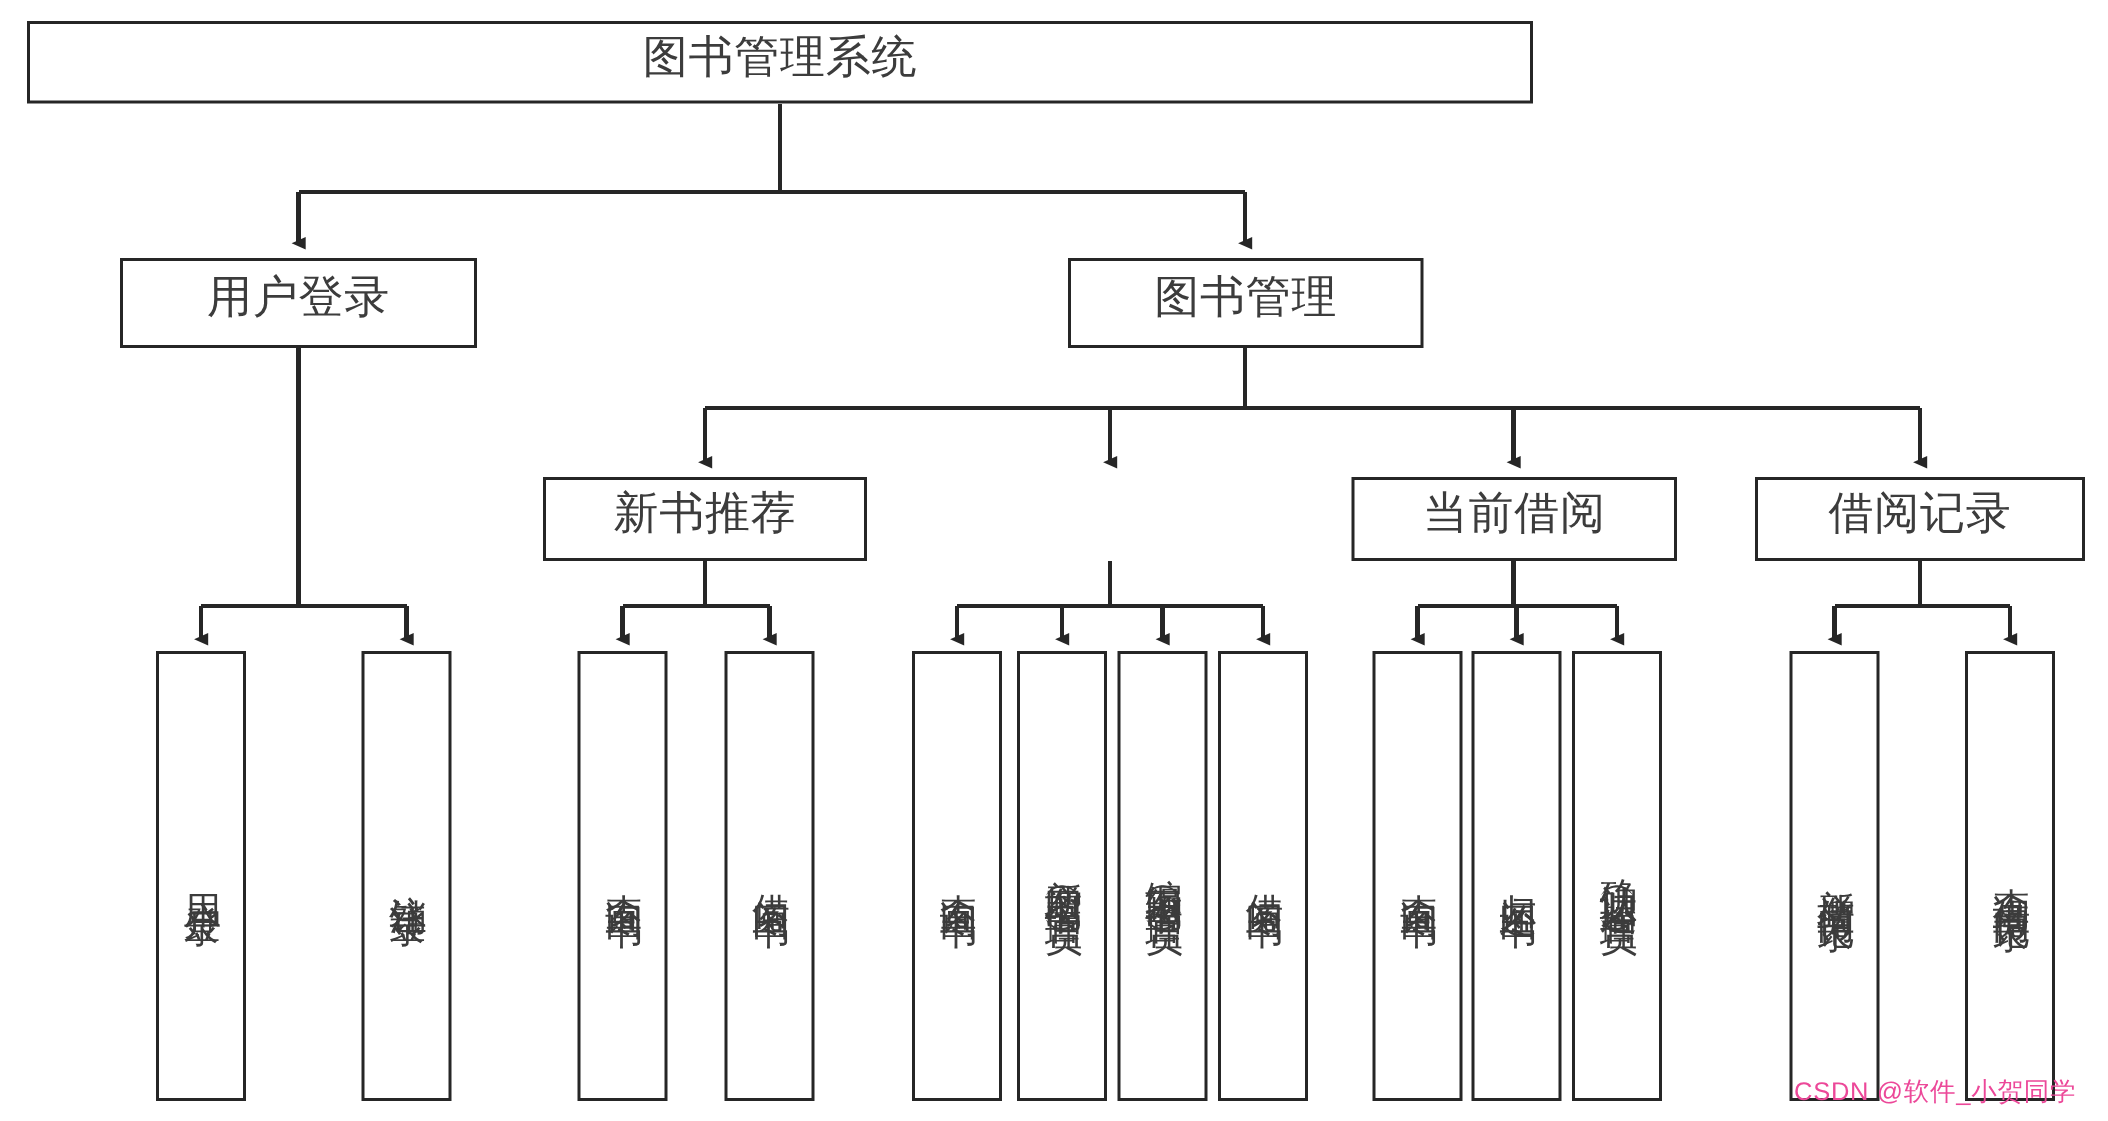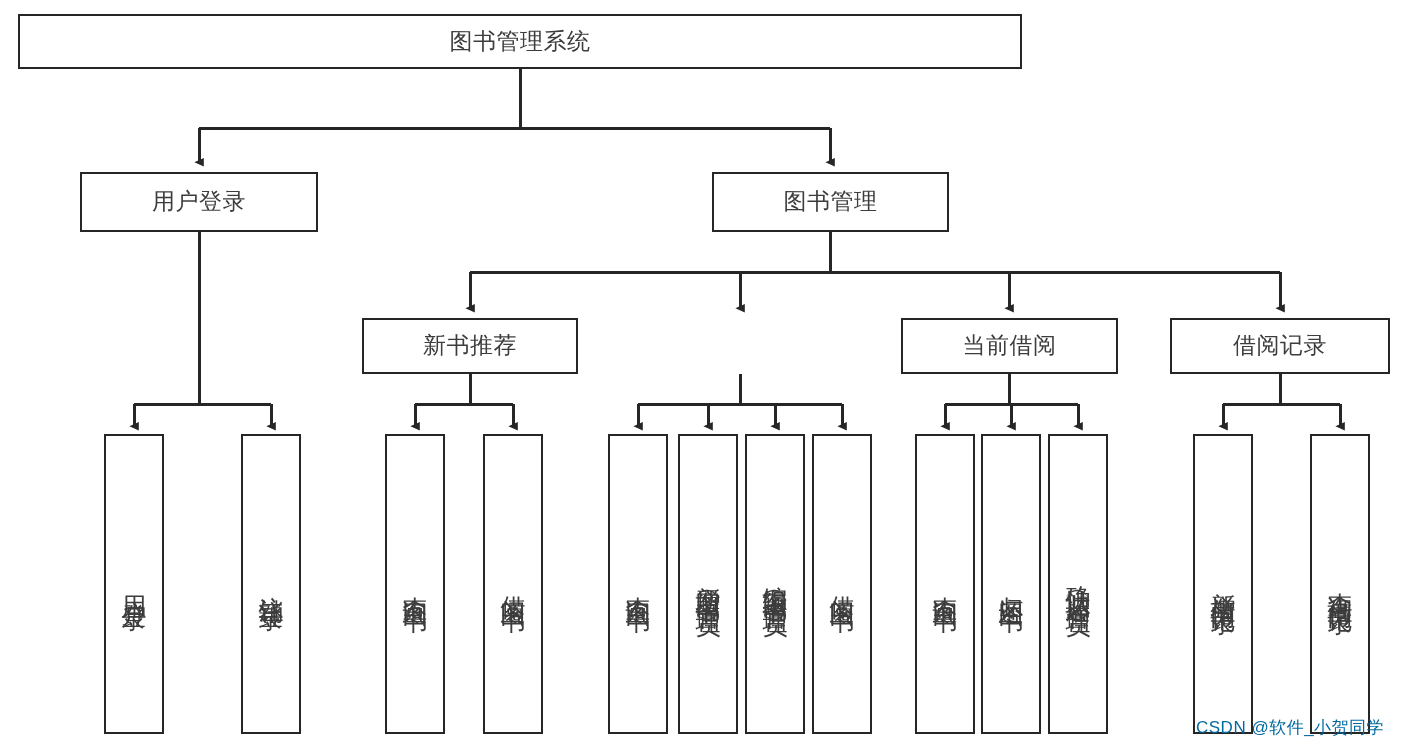--- a/index.html
+++ b/index.html
@@ -34,37 +34,38 @@
     justify-content: center;
     overflow: hidden;
   }
   .node-label {
     color: #3c3c3c;
     text-align: center;
     line-height: 1.12;
     white-space: pre;
   }
   .node.horizontal .node-label {
-    font-size: 23px;
+    font-size: 30px;
     letter-spacing: 0.5px;
+    font-family: Liberation Mono, monospace;
   }
   .node.vertical {
     align-items: center;
     justify-content: center;
   }
   .node.vertical .node-label {
     writing-mode: vertical-rl;
     text-orientation: upright;
     font-size: 25px;
     letter-spacing: 4px;
     line-height: 1;
   }
   .watermark {
     position: absolute;
-    color: #0369a1;
+    color: #ec4899;
     font-size: 17px;
     letter-spacing: 0.5px;
     white-space: nowrap;
     user-select: none;
   }
 </style>
 </head>
 <body>
 
 <div id="canvas">

